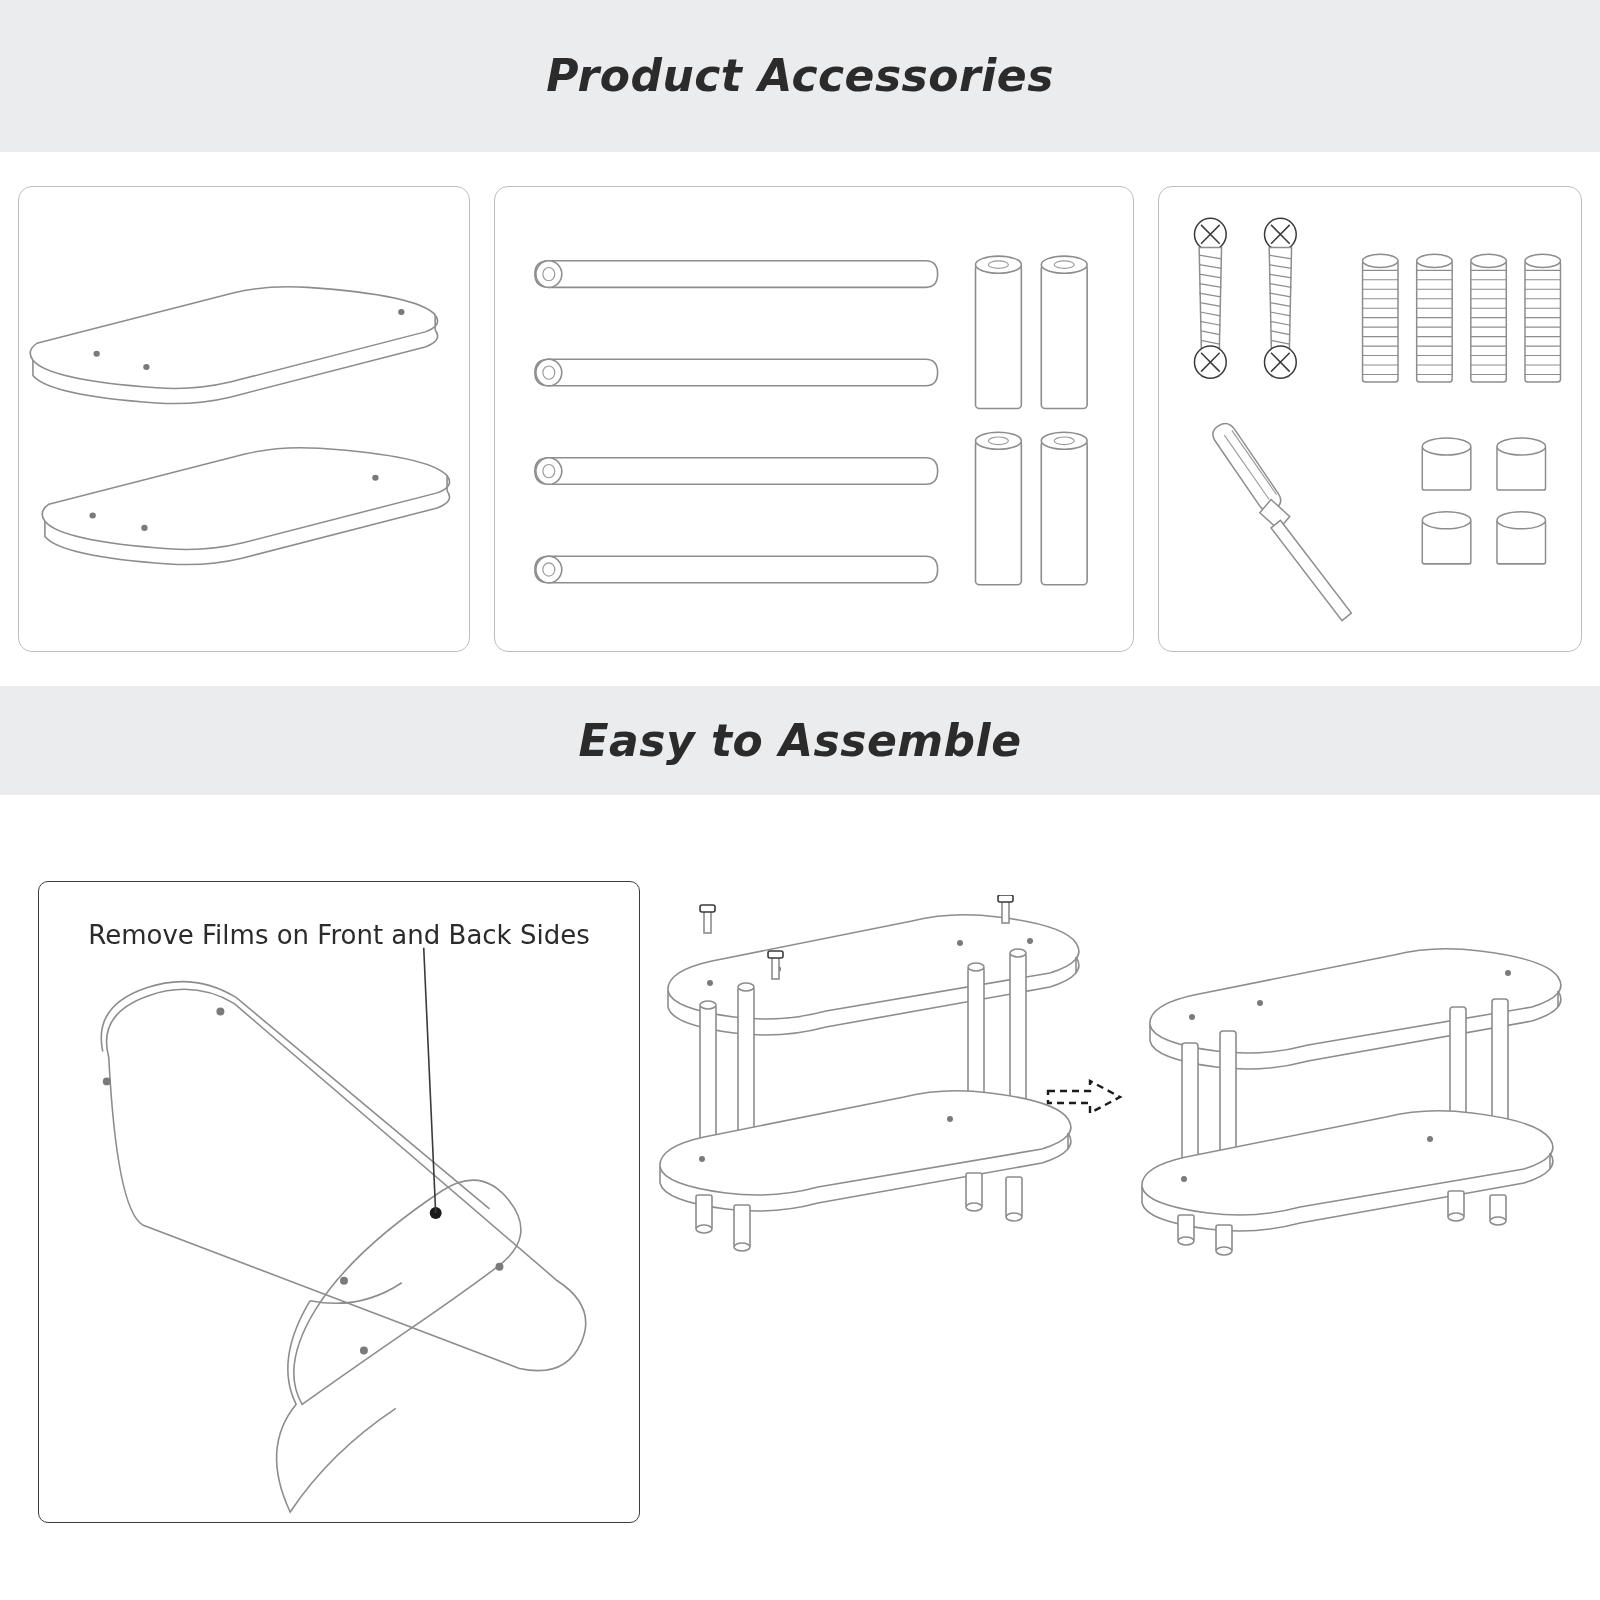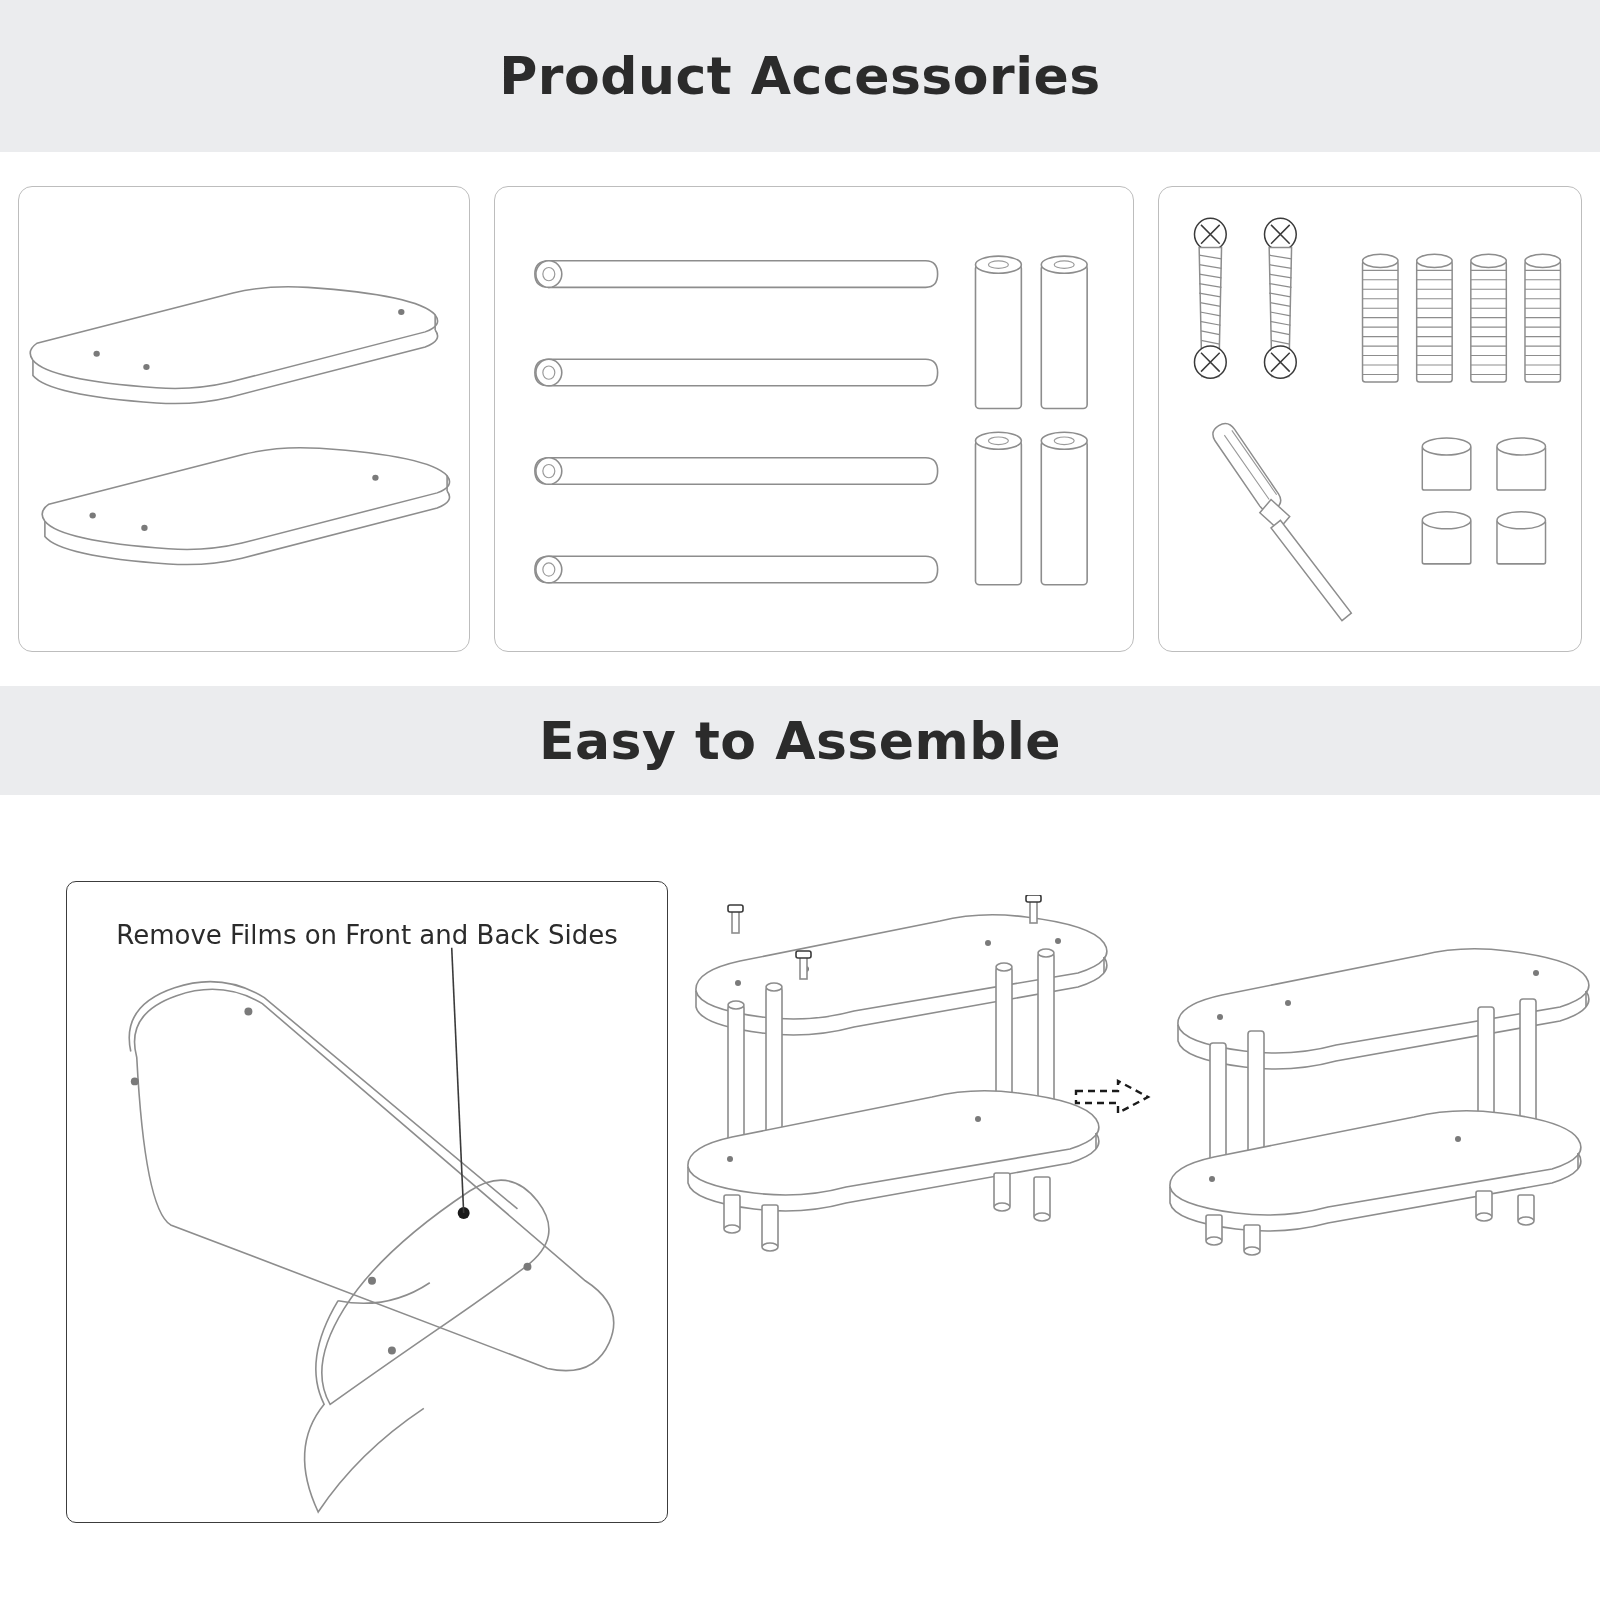--- a/index.html
+++ b/index.html
@@ -20,25 +20,26 @@
     width: 100%;
     background: #ebecee;
     display: flex;
     align-items: center;
     justify-content: center;
   }
   .banner-1 { height: 152px; }
   .banner-2 { height: 109px; }
 
   .banner-title {
-    font-size: 52px;
+    font-size: 44px;
     font-weight: 600;
     letter-spacing: 0.5px;
     color: #2b2b2b;
     line-height: 1;
+    font-style: italic;
   }
 
   .accessories-row {
     display: flex;
     gap: 24px;
     padding: 34px 18px 0 18px;
     box-sizing: border-box;
     height: 500px;
   }
 
@@ -52,21 +53,20 @@
   .panel-boards { width: 452px; }
   .panel-legs   { width: 640px; }
   .panel-parts  { flex: 1; }
 
   .panel svg { display: block; width: 100%; height: 100%; }
 
   .assemble-area {
     position: relative;
     height: 760px;
     padding: 12px;
-    margin-left: 28px;
   }
 
   .film-panel {
     position: absolute;
     left: 38px;
     top: 86px;
     width: 602px;
     height: 642px;
     border: 1.6px solid #3c3c3c;
     border-radius: 10px;

